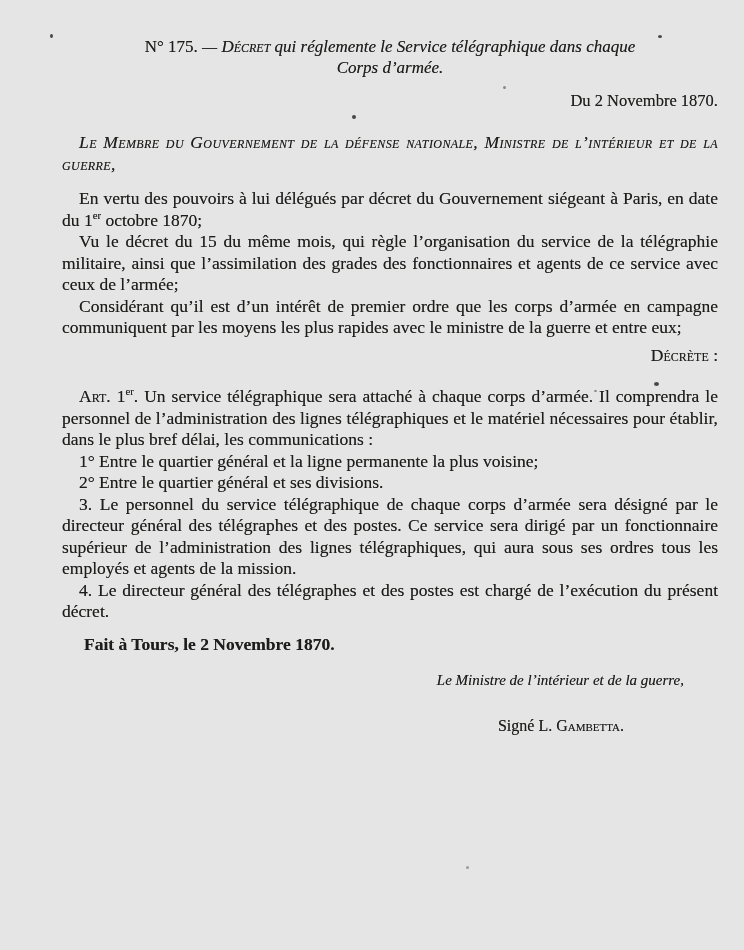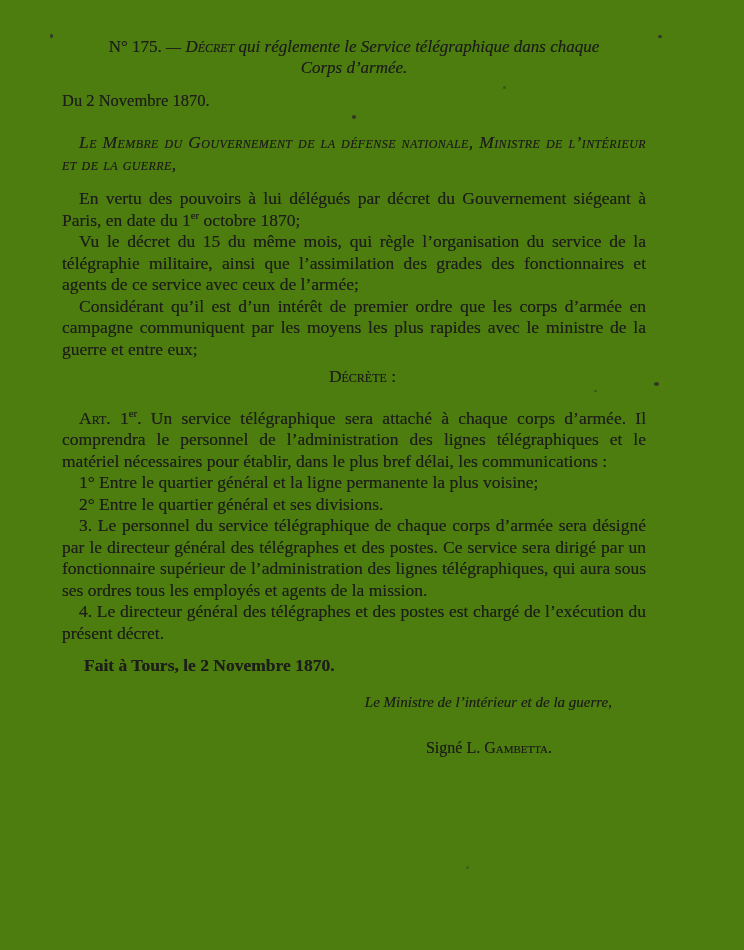--- a/index.html
+++ b/index.html
@@ -4,58 +4,58 @@
 <style>
   html, body {
     margin: 0;
     padding: 0;
     background: #ffffff;
   }
   .page {
     position: relative;
     width: 744px;
     height: 950px;
-    background: #4d7c0f;
+    background: #e5e5e5;
     color: #1d1d1b;
     font-family: "Liberation Serif", "DejaVu Serif", serif;
     box-sizing: border-box;
-    padding: 36px 98px 0 62px;
+    padding: 36px 26px 0 62px;
     overflow: hidden;
     text-shadow: 0 0 0.45px rgba(20,20,18,0.55);
   }
   .heading {
     text-align: center;
     font-size: 17px;
     line-height: 21px;
     margin-bottom: 13px;
   }
   .it { font-style: italic; }
   .caps { font-variant: small-caps; }
   .dateline {
-    text-align: left;
+    text-align: right;
     font-size: 16.5px;
     line-height: 20px;
     margin-bottom: 21px;
   }
   p.body {
     margin: 0;
     font-size: 17.5px;
     line-height: 21.5px;
     text-align: justify;
     text-indent: 17px;
   }
   p.p-open {
     font-variant: small-caps;
     letter-spacing: 0.4px;
     margin-bottom: 13px;
     font-style: italic;
   }
   p.p-prop { margin-bottom: 5px; }
   p.decrete {
-    text-align: center;
+    text-align: right;
     margin: 6px 0 20px 0;
   }
   p.art1 { margin-top: 20px; }
   sup.sup {
     font-size: 0.62em;
     vertical-align: super;
     line-height: 0;
   }
   p.fait {
     text-align: left;

